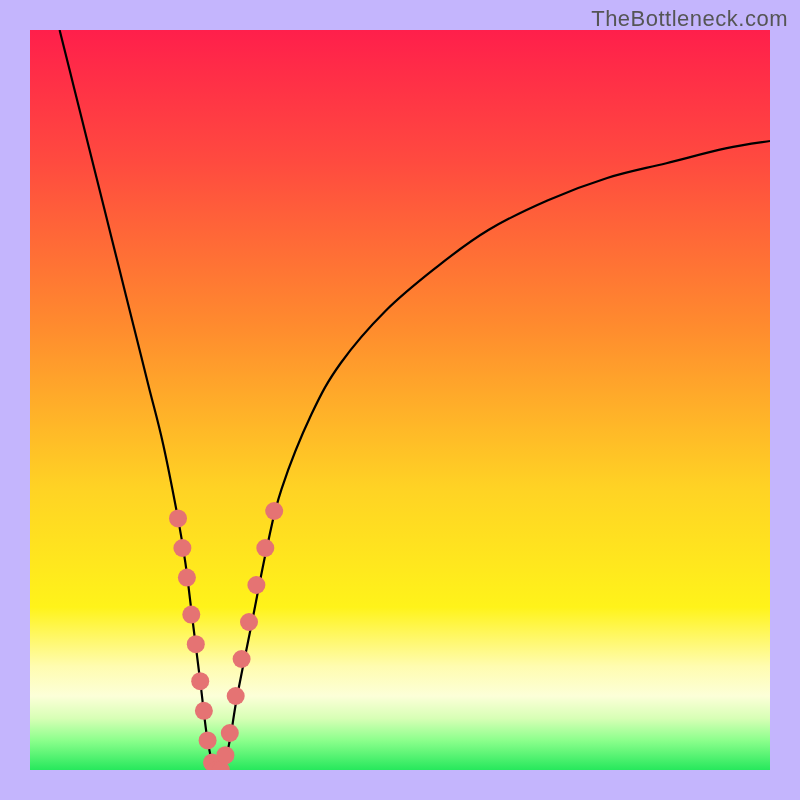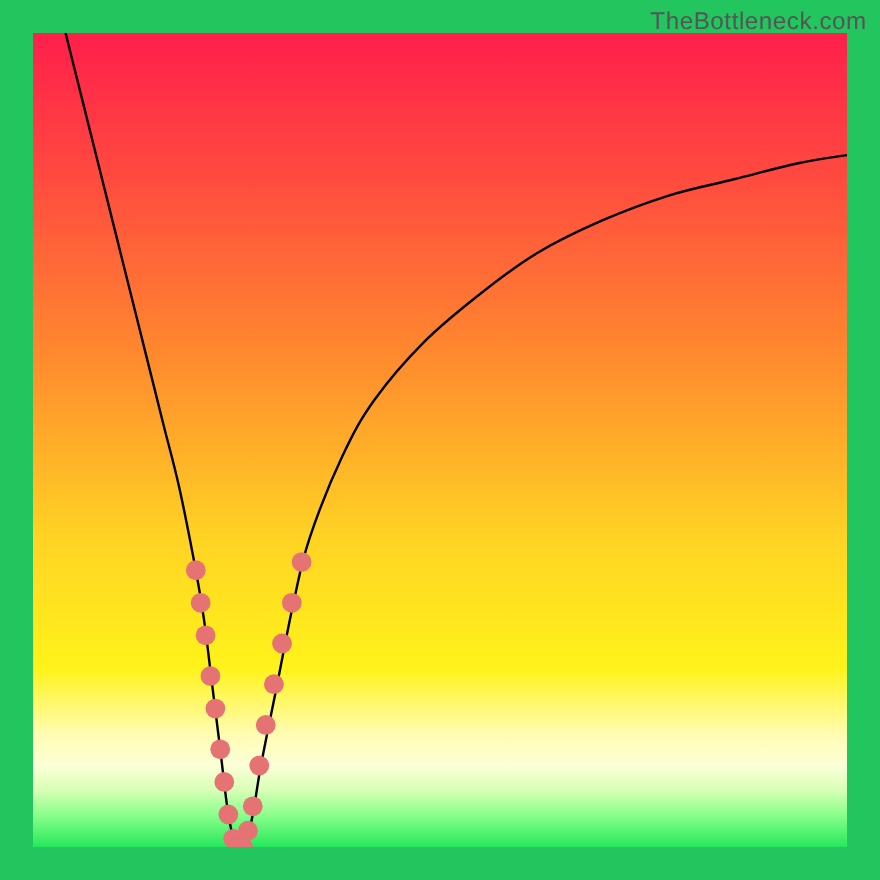--- a/index.html
+++ b/index.html
@@ -10,21 +10,21 @@
     overflow: hidden;
     background: #000;
     font-family: Arial, Helvetica, sans-serif;
   }
   .frame {
     position: absolute;
     left: 0;
     top: 0;
     width: 800px;
     height: 800px;
-    background: #22c55e;
+    background: #c4b5fd;
   }
   .plot-area {
     position: absolute;
     left: 30px;
     top: 30px;
     width: 740px;
     height: 740px;
     overflow: hidden;
   }
   .gradient-bg {

